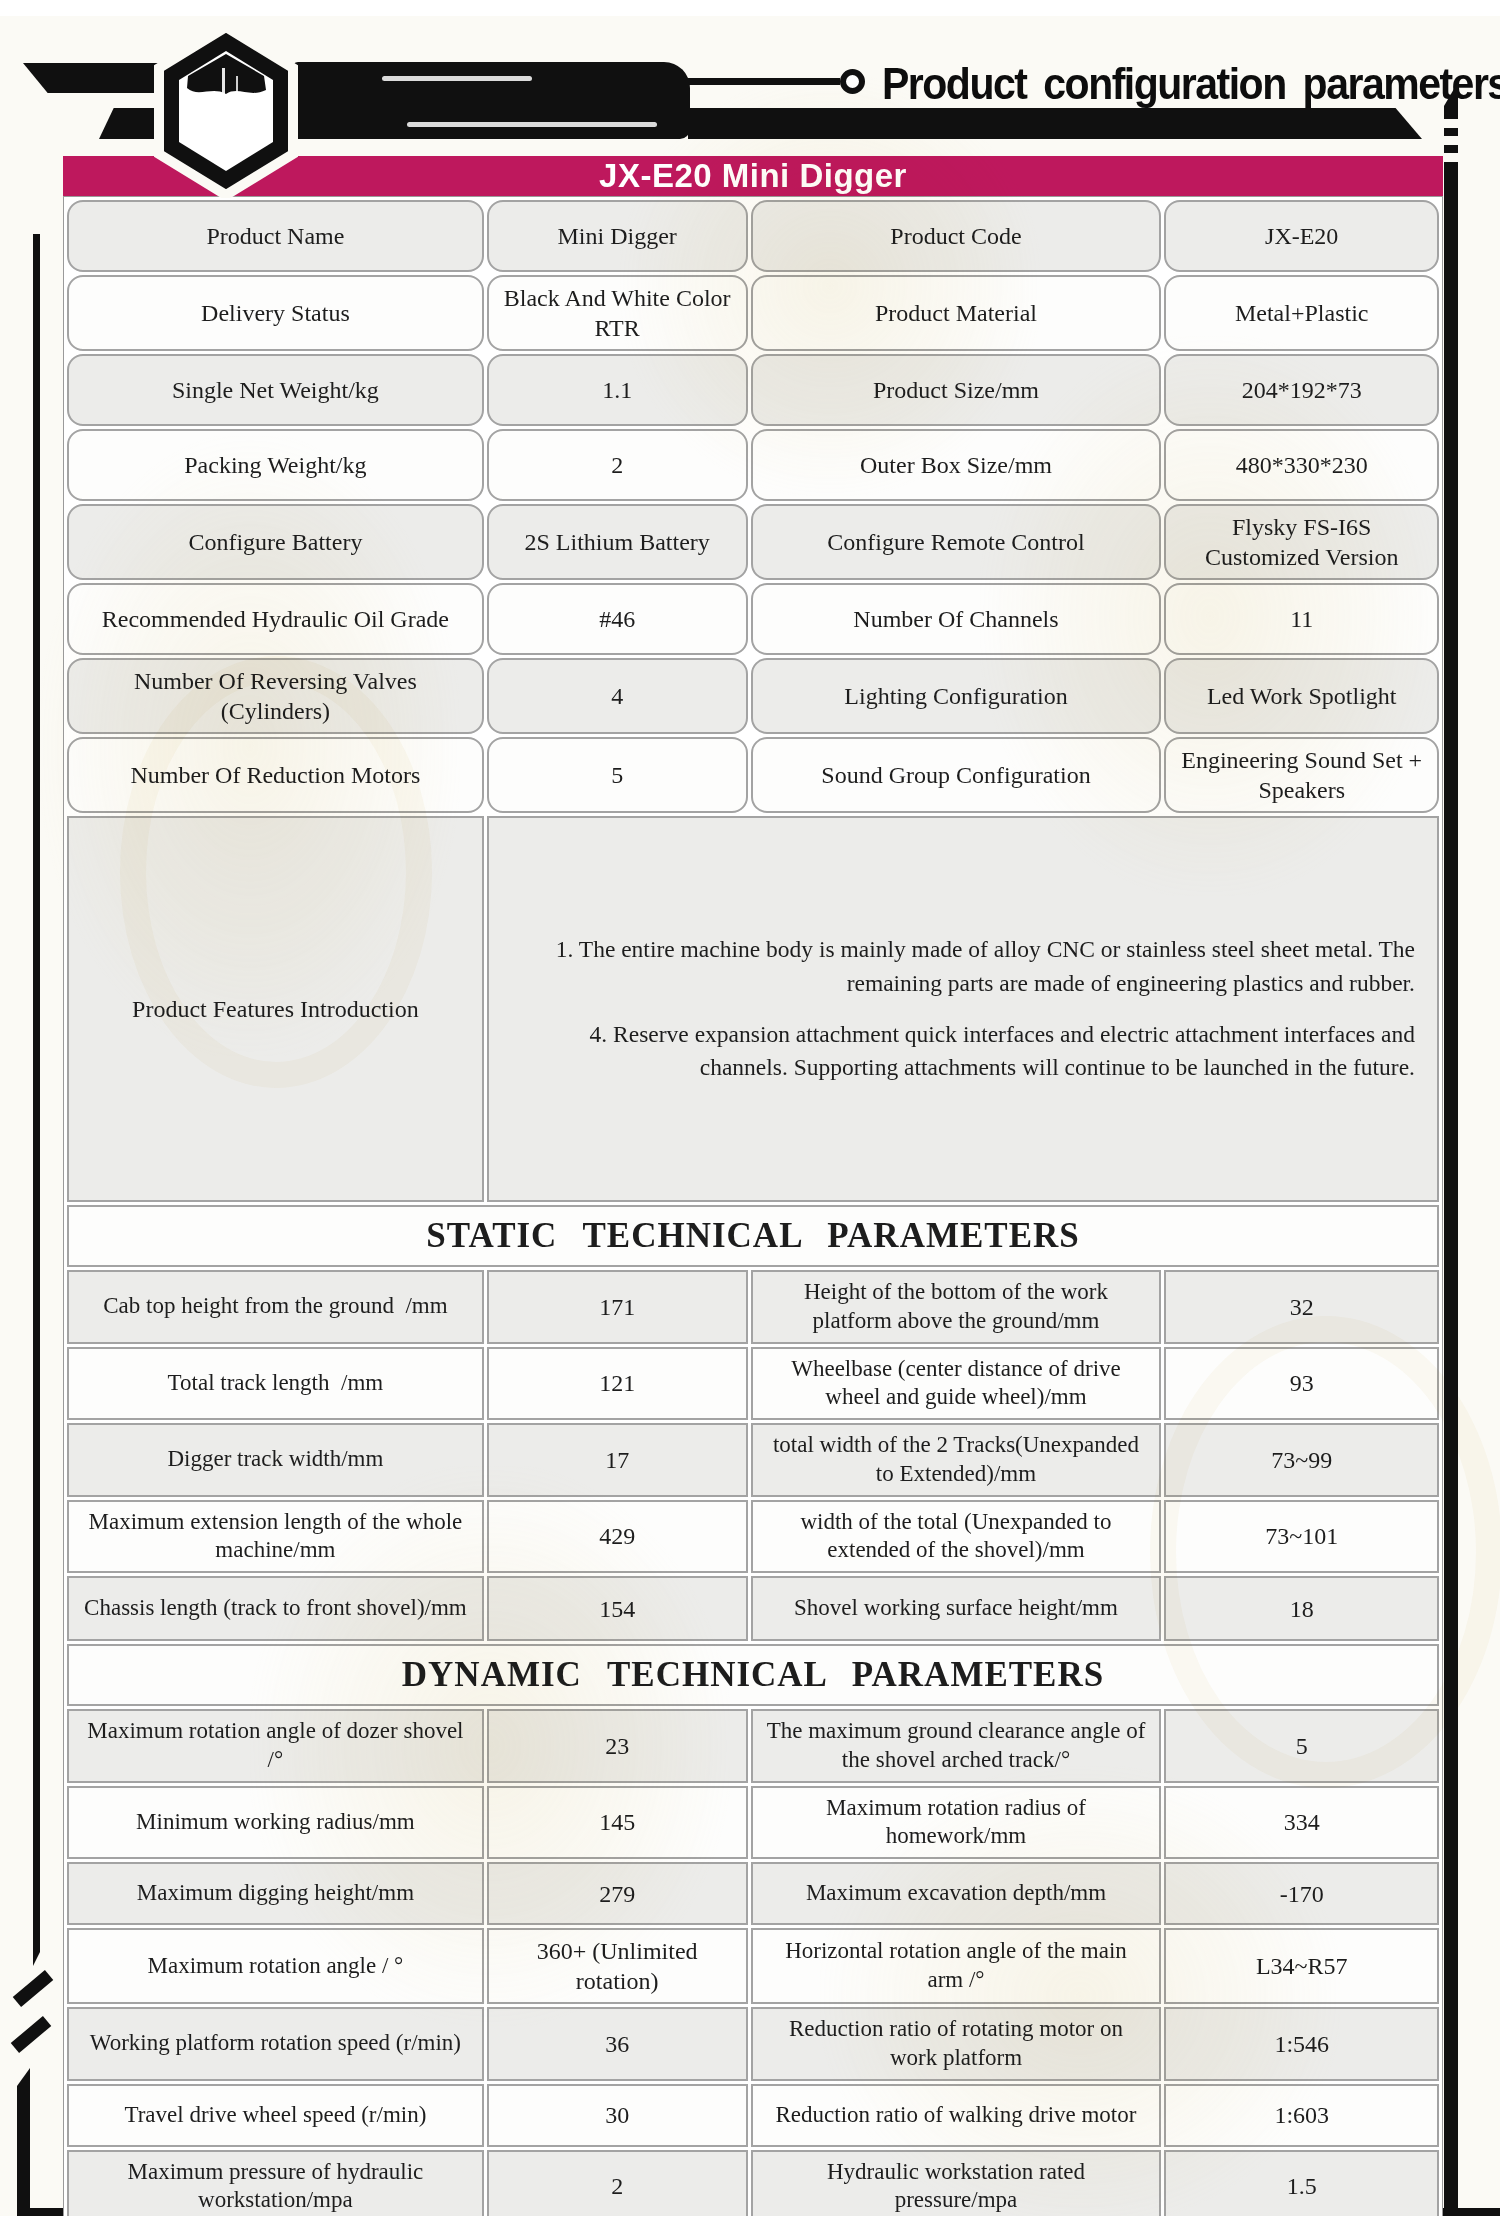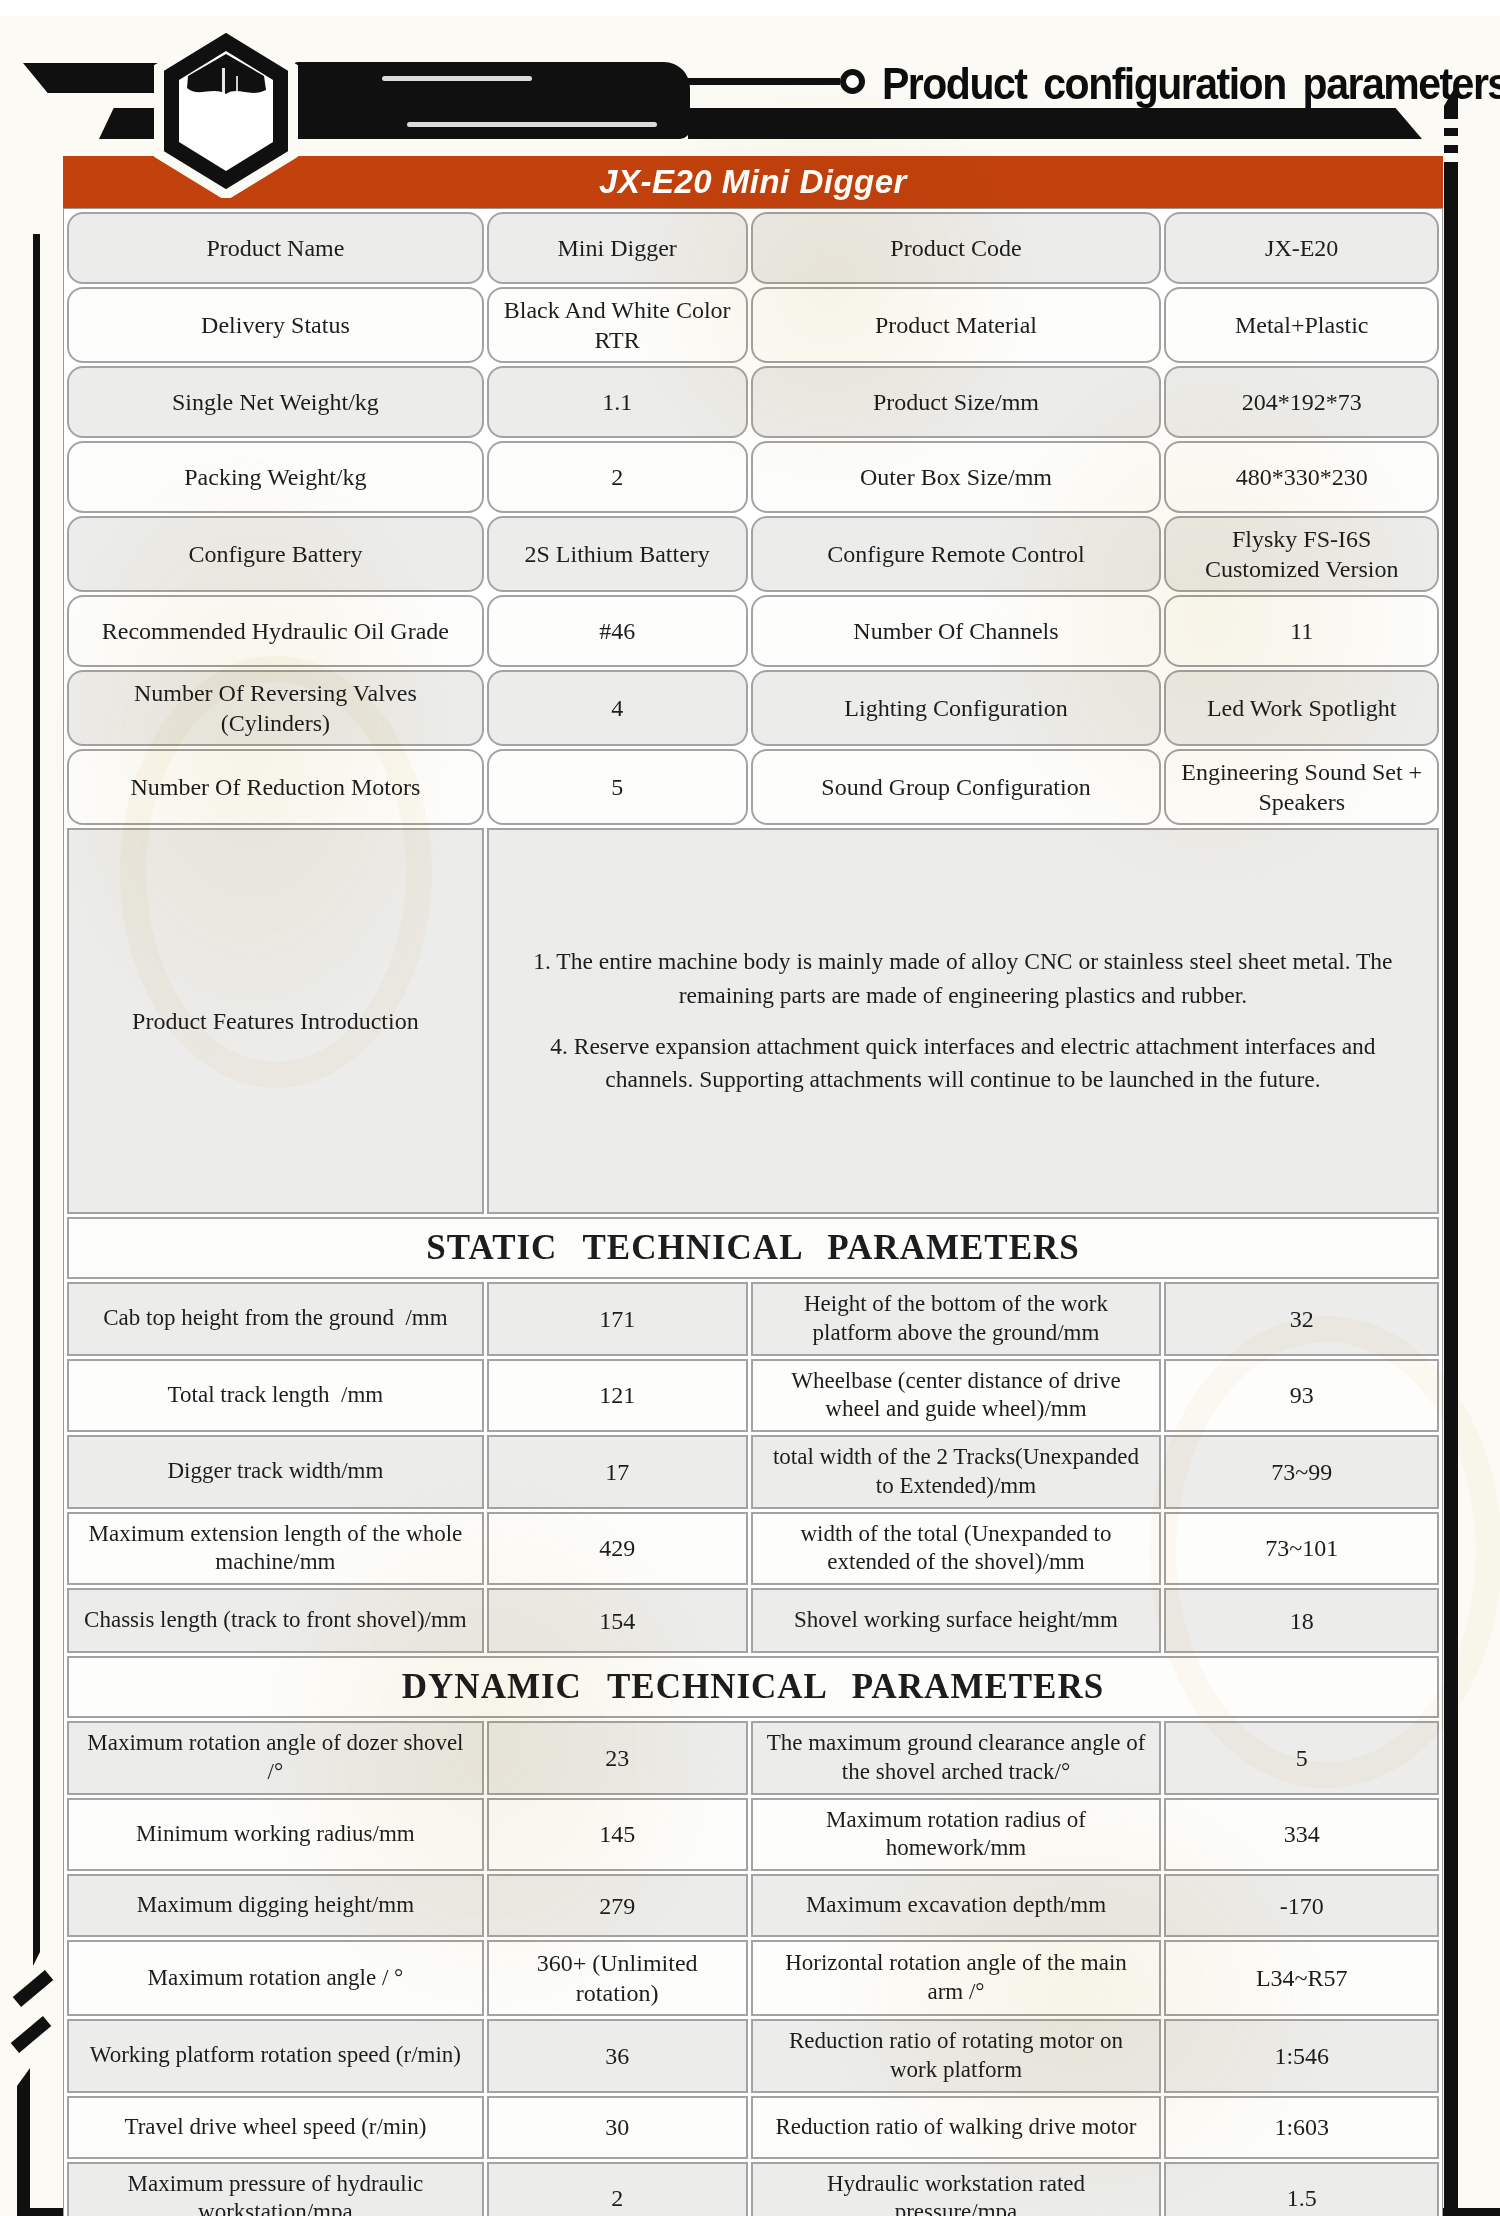--- a/index.html
+++ b/index.html
@@ -43,43 +43,43 @@
   .lline{position:absolute;left:33px;top:218px;width:7px;height:1732px;background:#101010;
     clip-path:polygon(0 0,100% 0,100% calc(100% - 14px),0 100%);}
   .ldash{position:absolute;width:42px;height:13px;background:#101010;transform:rotate(-40deg);}
   .lbar{position:absolute;left:17px;top:2052px;width:13px;height:150px;background:#101010;
     clip-path:polygon(0 18px,100% 0,100% 100%,0 100%);}
   .bbar{position:absolute;left:17px;top:2192px;width:1483px;height:24px;background:#101010;}
   .hexwrap{position:absolute;left:154px;top:8px;width:144px;height:174px;z-index:4;}
   
   .sheet{position:absolute;left:63px;top:140px;width:1380px;z-index:3;}
   .title-bar{
-    height:52px;background:#c2410c;color:#ffffff;
+    height:40px;background:#be185d;color:#ffffff;
     font-family:"Liberation Sans","DejaVu Sans",sans-serif;
     font-weight:700;font-size:33px;letter-spacing:.5px;
-    display:flex;align-items:center;justify-content:center;font-style:italic;
+    display:flex;align-items:center;justify-content:center;
   }
   .grid{
     display:grid;
     grid-template-columns:422fr 264fr 416fr 278fr;
     gap:3px;padding:3px;background:#ffffff;
     border:1px solid #9a9a9a;
   }
   .sect,.trow{display:contents;}
   .cell{
     border:2px solid #a3a3a3;background:#fdfdfc;
     display:flex;align-items:center;justify-content:center;
     text-align:center;padding:6px 14px;box-sizing:border-box;
     font-size:24px;line-height:1.25;white-space:pre-wrap;
   }
   .info .cell{min-height:72px;border-radius:16px;}
   .sect .trow:nth-child(odd) .cell{background:#ececea;}
   .feat .cell{background:#ececea;min-height:386px;}
   .feat .fcontent{grid-column:2 / -1;flex-direction:column;align-items:flex-start;
-    justify-content:center;text-align:center;padding:14px 22px;}
+    justify-content:center;text-align:right;padding:14px 22px;}
   .fcontent p{margin:9px 0;font-size:23.5px;line-height:1.42;}
   .sec-title{grid-column:1 / -1;min-height:62px;font-weight:700;font-size:35px;
     word-spacing:16px;letter-spacing:1px;background:#fdfdfc;}
   .params .cell{min-height:65px;font-size:23px;}
   .params .cell.val{font-size:24px;}
   .dynamic .cell{min-height:63px;}
 </style>
 </head>
 <body>
 

